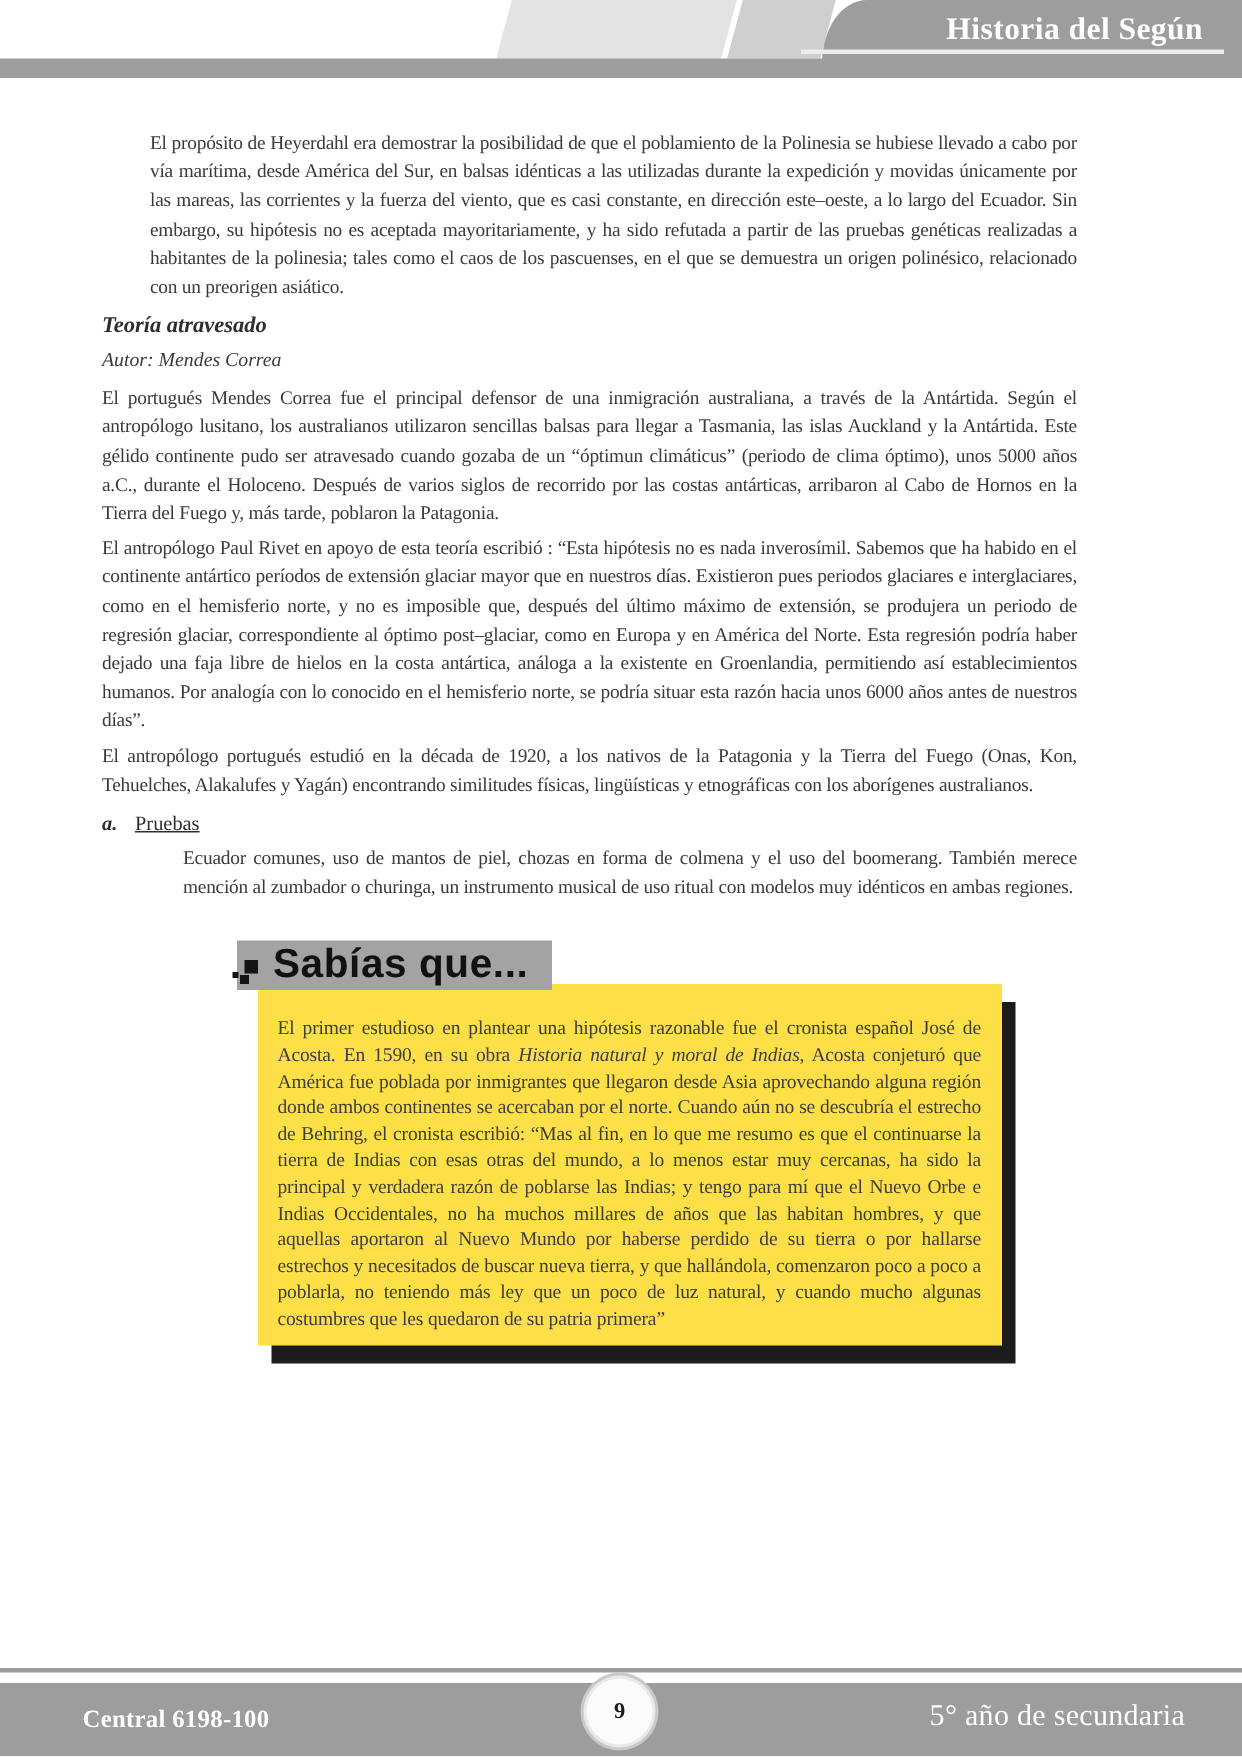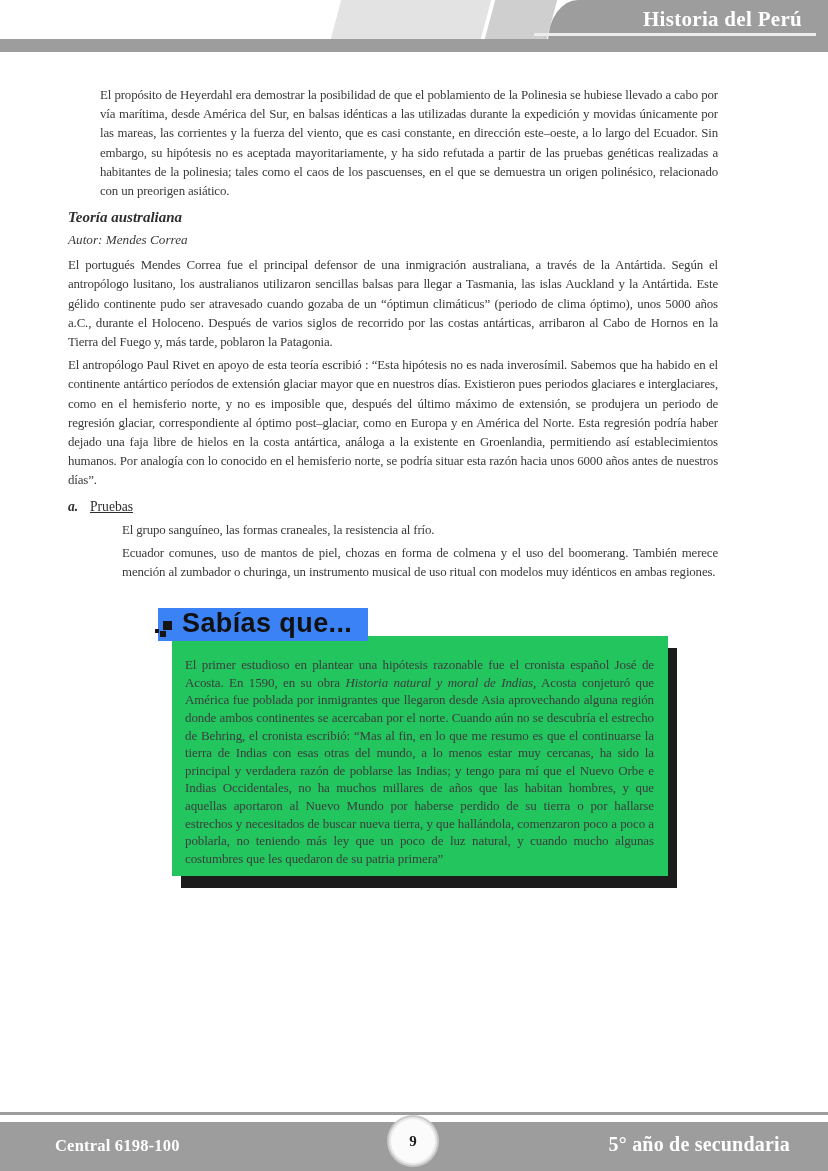--- a/index.html
+++ b/index.html
@@ -41,87 +41,87 @@
   .list-head .marker { font-weight:bold; font-style:italic; display:inline-block; width:22px; }
   .list-head .list-title { font-weight:normal; text-decoration:underline; }
   .sub-item { margin-left:37px; }
   .sub-label { font-size:13.2px; font-style:italic; color:#3a3a3a; margin-bottom:3px; }
   .sub-label .dash { display:inline-block; width:17px; font-style:normal; }
   .sub-text { margin-left:54px; margin-bottom:4px; }
 
   
   .sabias { position:relative; margin-top:26px; margin-left:104px; width:496px; }
   .sabias-title-row {
-    position:relative; z-index:2; display:inline-block; background:#3b82f6;
+    position:relative; z-index:2; display:inline-block; background:#a3a3a3;
     padding:0 16px 2px 24px; margin-left:-14px; margin-bottom:-15px;
     font-family:"Liberation Sans", sans-serif; font-weight:bold;
     font-size:27px; letter-spacing:0.4px; color:#111111;text-align:right;
   }
   .pixel-icon { position:absolute; left:-3px; bottom:2px; width:18px; height:18px; }
   .pixel-icon i { position:absolute; background:#151515; }
   .px1 { width:9px; height:9px; right:1px; top:0; }
   .px2 { width:6px; height:6px; left:5px; bottom:2px; }
   .px3 { width:4px; height:4px; left:0; bottom:6px; }
   .sabias-box {
-    position:relative; background:#22c55e; padding:20px 14px 9px 13px;
+    position:relative; background:#fde047; padding:20px 14px 9px 13px;
     box-shadow:9px 12px 0 #1c1c1c;
   }
   .sabias-text {
     font-size:13px; line-height:17.6px; letter-spacing:-0.1px;
     color:#3d3d3d; text-align:justify;
   }
   .sabias-text .it { font-style:italic; }
 
   
   .footer-rule { position:absolute; left:0; top:1112px; width:828px; height:3px; background:#9d9d9d; }
   .footer-bar  { position:absolute; left:0; top:1122px; width:828px; height:49px; background:#9d9d9d; }
   .footer-left {
     position:absolute; left:55px; top:1136px; color:#ffffff;
     font-size:16.5px; font-weight:bold; letter-spacing:0.2px;
   }
   .footer-right {
     position:absolute; right:38px; top:1133px; color:#ffffff;
-    font-size:20px; font-weight:bold; letter-spacing:0.2px;
+    font-size:20px; font-weight:normal; letter-spacing:0.2px;
   }
   .page-badge {
     position:absolute; left:391px; top:1119px; width:44px; height:44px;
     background:#fbfbfb; border-radius:50%;
     box-shadow:0 0 0 2px #e9e9e9, 0 0 0 4px #c9c9c9;
     display:flex; align-items:center; justify-content:center;
   }
   .page-badge span { font-size:15px; font-weight:bold; color:#1c1c1c; }
 </style>
 </head>
 <body>
 
 <div class="page">
 
   <div class="header">
     <div class="hdr-band1"></div>
     <div class="hdr-band2"></div>
     <div class="hdr-gray"></div>
     <div class="hdr-strip"></div>
     <div class="hdr-underline"></div>
-    <div class="hdr-title">Historia del Perú</div>
+    <div class="hdr-title">Historia del Según</div>
   </div>
 
   <div class="main">
     <p class="para indented">El propósito de Heyerdahl era demostrar la posibilidad de que el poblamiento de la Polinesia se hubiese llevado a cabo por vía marítima, desde América del Sur, en balsas idénticas a las utilizadas durante la expedición y movidas únicamente por las mareas, las corrientes y la fuerza del viento, que es casi constante, en dirección este–oeste, a lo largo del Ecuador. Sin embargo, su hipótesis no es aceptada mayoritariamente, y ha sido refutada a partir de las pruebas genéticas realizadas a habitantes de la polinesia; tales como el caos de los pascuenses, en el que se demuestra un origen polinésico, relacionado con un preorigen asiático.</p>
 
-    <h3 class="subheading">Teoría australiana</h3>
+    <h3 class="subheading">Teoría atravesado</h3>
     <p class="author">Autor: Mendes Correa</p>
 
     <p class="para">El portugués Mendes Correa fue el principal defensor de una inmigración australiana, a través de la Antártida. Según el antropólogo lusitano, los australianos utilizaron sencillas balsas para llegar a Tasmania, las islas Auckland y la Antártida. Este gélido continente pudo ser atravesado cuando gozaba de un “óptimun climáticus” (periodo de clima óptimo), unos 5000 años a.C., durante el Holoceno. Después de varios siglos de recorrido por las costas antárticas, arribaron al Cabo de Hornos en la Tierra del Fuego y, más tarde, poblaron la Patagonia.</p>
     <p class="para">El antropólogo Paul Rivet en apoyo de esta teoría escribió : “Esta hipótesis no es nada inverosímil. Sabemos que ha habido en el continente antártico períodos de extensión glaciar mayor que en nuestros días. Existieron pues periodos glaciares e interglaciares, como en el hemisferio norte, y no es imposible que, después del último máximo de extensión, se produjera un periodo de regresión glaciar, correspondiente al óptimo post–glaciar, como en Europa y en América del Norte. Esta regresión podría haber dejado una faja libre de hielos en la costa antártica, análoga a la existente en Groenlandia, permitiendo así establecimientos humanos. Por analogía con lo conocido en el hemisferio norte, se podría situar esta razón hacia unos 6000 años antes de nuestros días”.</p>
+    <p class="para mb-extra">El antropólogo portugués estudió en la década de 1920, a los nativos de la Patagonia y la Tierra del Fuego (Onas, Kon, Tehuelches, Alakalufes y Yagán) encontrando similitudes físicas, lingüísticas y etnográficas con los aborígenes australianos.</p>
 
     <div class="list-head">
       <span class="marker">a.</span><span class="list-title">Pruebas</span>
     </div>
 
-    <p class="para sub-text">El grupo sanguíneo, las formas craneales, la resistencia al frío.</p>
 
     <p class="para sub-text">Ecuador comunes, uso de mantos de piel, chozas en forma de colmena y el uso del boomerang. También merece mención al zumbador o churinga, un instrumento musical de uso ritual con modelos muy idénticos en ambas regiones.</p>
 
     <div class="sabias">
       <div class="sabias-title-row">
         <span class="pixel-icon">
             <i class="px1"></i>
             <i class="px2"></i>
             <i class="px3"></i>
           </span>

